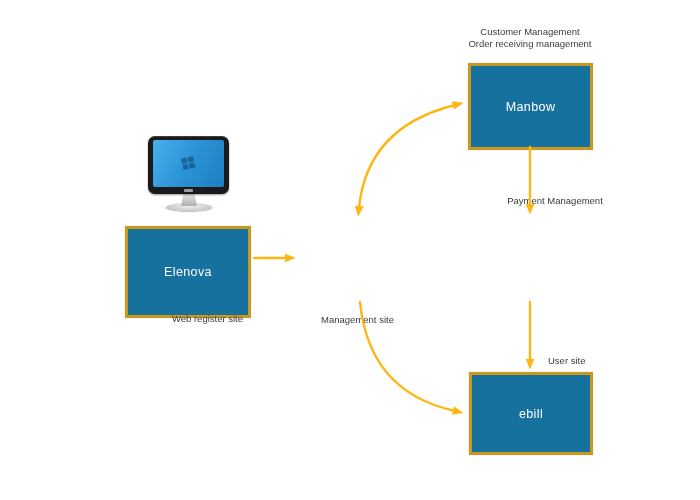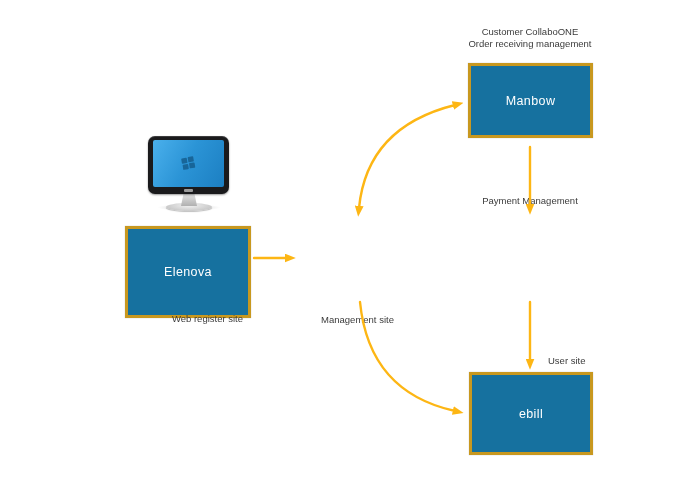--- a/index.html
+++ b/index.html
@@ -12,33 +12,33 @@
     position:absolute;box-sizing:border-box;
     background:var(--node-fill,#16719f);
     border:3px solid var(--node-border,#c8981f);
     display:flex;align-items:center;justify-content:center;
     color:var(--node-label,#fff);
     font-size:12.5px;letter-spacing:.4px;
     box-shadow:0 0 1px rgba(0,0,0,.25);
   }
   .node-elenova   {left:125px;top:226px;width:126px;height:92px;justify-content:center;}
   .node-collaboone{left:297px;top:216px;width:125px;height:84px;}
-  .node-manbow    {left:468px;top:63px; width:125px;height:75px;}
+  .node-manbow    {left:468px;top:63px; width:125px;height:87px;}
   .node-aoba      {left:468px;top:217px;width:125px;height:82px;letter-spacing:1px;}
   .node-ebill     {left:469px;top:372px;width:124px;height:83px;}
   
   .caption{
     position:absolute;color:var(--caption-text,#3b3b3b);
     font-size:9.5px;line-height:12px;white-space:nowrap;
   }
   .cap-center{text-align:center;}
   .cap-elenova   {left:145px;top:313px;width:125px;}
   .cap-collaboone{left:295px;top:314px;width:125px;}
   .cap-manbow    {left:435px;top:26px; width:190px;}
-  .cap-aoba      {left:435px;top:195px;width:190px;}
+  .cap-aoba      {left:460px;top:195px;width:190px;}
   .cap-ebill     {left:548px;top:355px;}
   
   .edges{position:absolute;left:0;top:0;width:700px;height:500px;pointer-events:none;}
   .edge{stroke:var(--arrow,#fdb614);stroke-width:2.4;fill:none;stroke-linecap:round;}
   .arrowhead{fill:var(--arrow,#fdb614);}
   
   .monitor{position:absolute;left:145px;top:134px;width:88px;height:80px;}
   .monitor-shadow{
     position:absolute;left:2px;top:69px;width:84px;height:9px;border-radius:50%;
     background:radial-gradient(closest-side,rgba(0,0,0,.20),rgba(0,0,0,0) 75%);
@@ -99,21 +99,21 @@
   <div class="node node-manbow">
     <span>Manbow</span>
   </div>
   <div class="node node-ebill">
     <span>ebill</span>
   </div>
 
   <div class="caption cap-center cap-elenova">Web register site</div>
   <div class="caption cap-center cap-collaboone">Management site</div>
   <div class="caption cap-center cap-manbow">
-    <div>Customer CollaboONE</div>
+    <div>Customer Management</div>
     <div>Order receiving management</div>
   </div>
   <div class="caption cap-center cap-aoba">Payment Management</div>
   <div class="caption cap-ebill">User site</div>
 
   <svg class="edges" width="700" height="500" viewBox="0 0 700 500">
     <defs>
       <marker id="ah" viewBox="0 0 10 8" refX="2" refY="4" markerWidth="11" markerHeight="9" markerUnits="userSpaceOnUse" orient="auto-start-reverse">
         <path class="arrowhead" d="M0,0 L10,4 L0,8 Z"></path>
       </marker>

